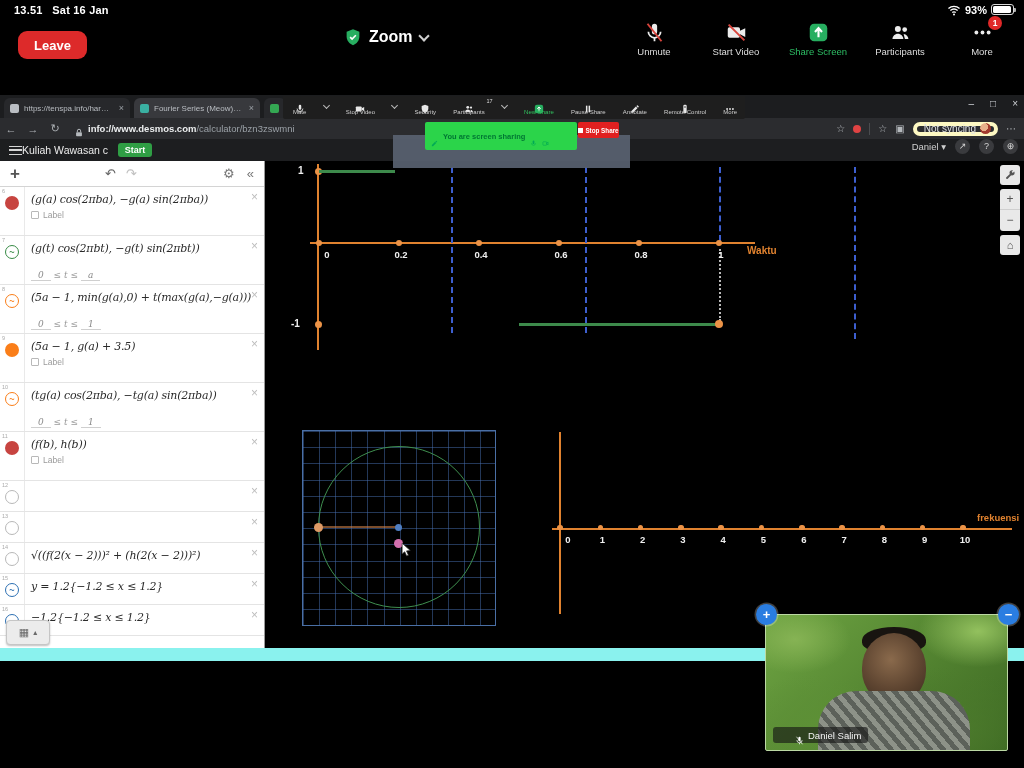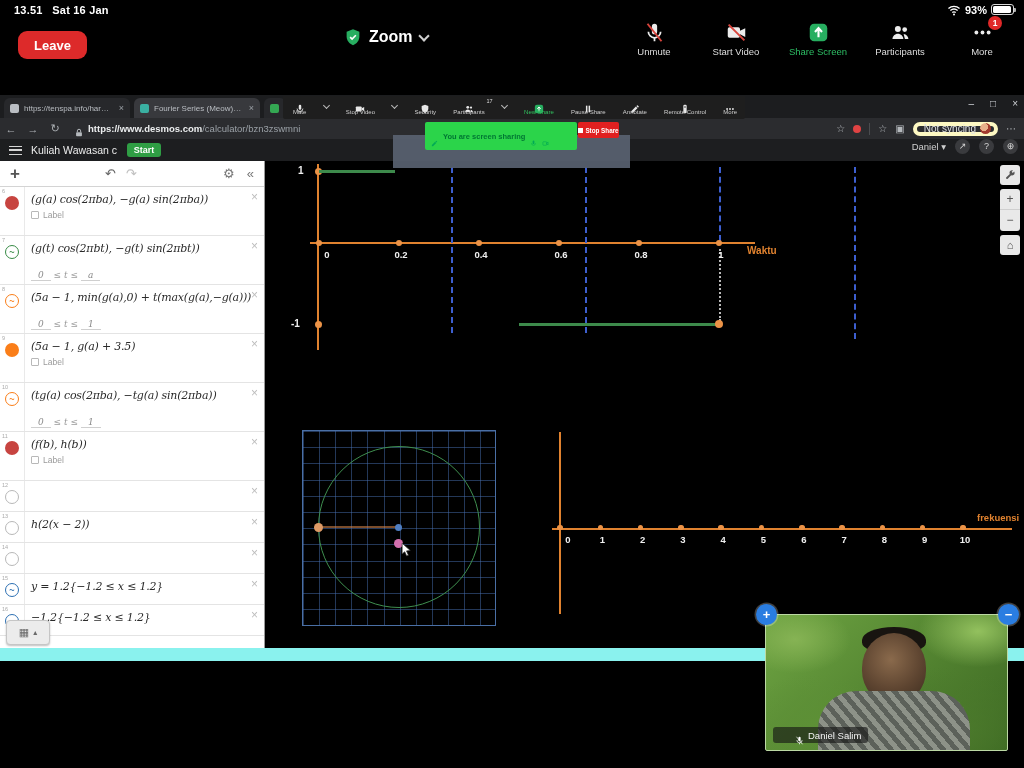--- a/index.html
+++ b/index.html
@@ -57,21 +57,21 @@
   .fchev{width:5px;height:5px;border-right:1.4px solid #bbb;border-bottom:1.4px solid #bbb;transform:rotate(45deg);margin:0 0 4px 0}
   .sharebanner{left:425px;top:122px;width:152px;height:28px;background:#2bd44a;border-radius:2px;display:flex;align-items:center;gap:5px;padding:0 6px;z-index:31}
   .sharebanner .t{font-size:7.5px;color:#073;font-weight:bold;white-space:nowrap}
   .sharebanner .mini{width:7px;height:7px;color:#0a5}
   .stopshare{left:578px;top:122px;width:41px;height:16px;background:#e02020;border-radius:2px;color:#fff;font-size:6.3px;font-weight:bold;display:flex;align-items:center;justify-content:center;gap:2px;z-index:31}
   .stopshare .sq{width:5px;height:5px;background:#fff;flex:none}
   
   .dheader{left:0;top:139px;width:1024px;height:22px;background:#1d1e20;display:flex;align-items:center;z-index:5}
   .burger{width:13px;height:9px;margin-left:9px;border-top:1.6px solid #d5d5d5;border-bottom:1.6px solid #d5d5d5;position:relative}
   .burger::after{content:"";position:absolute;left:0;right:0;top:2.6px;height:1.6px;background:#d5d5d5}
-  .dtitle{margin-left:9px;color:#ececec;font-size:10.5px;white-space:nowrap}
+  .dtitle{color:#ececec;font-size:10.5px;white-space:nowrap}
   .savebtn{margin-left:10px;width:34px;height:14px;background:#2f9e44;border-radius:3px;color:#fff;font-size:9px;font-weight:bold;display:flex;align-items:center;justify-content:center}
   .dh-right{position:absolute;right:6px;top:0;height:14px;display:flex;align-items:center;gap:9px}
   .duser{color:#cfcfcf;font-size:9.5px}
   .dcirc{width:15px;height:15px;border-radius:50%;background:#3a3b3e;color:#d5d5d5;font-size:9px;display:flex;align-items:center;justify-content:center}
   
   .expr-panel{left:0;top:161px;width:265px;height:487px;background:#fff;border-right:1px solid #9a9a9a;overflow:hidden;z-index:4}
   .expr-toolbar{height:26px;border-bottom:1px solid #d4d4d4;display:flex;align-items:center;color:#666;background:#fff;position:relative}
   .expr-toolbar .plus{font-size:17px;font-weight:bold;margin-left:10px;color:#555}
   .expr-toolbar .mid{position:absolute;left:105px;display:flex;gap:10px;font-size:13px}
   .expr-toolbar .redo{color:#c0c0c0}
@@ -227,21 +227,21 @@
     <span>×</span>
   </div>
   <div class="abs addrbar">
     <span class="navic">←</span>
     <span class="navic">→</span>
     <span class="navic">↻</span>
     <span class="lockic"><svg viewBox="0 0 24 24" fill="currentColor">
           <rect x="5" y="10" width="14" height="10" rx="2"></rect>
           <path d="M8 10V7a4 4 0 0 1 8 0v3" fill="none" stroke="currentColor" stroke-width="2.4"></path>
         </svg></span>
-    <span class="url"><span class="dom"><span>https://</span><span>www.desmos.com</span></span><span class="rest">/calculator/bzn3zswmni</span></span>
+    <span class="url"><span class="dom"><span>info://</span><span>www.desmos.com</span></span><span class="rest">/calculator/bzn3zswmni</span></span>
     <span class="addr-right">
       <span class="glyphbtn">☆</span>
       <span class="reddot"></span>
       <span class="vsep"></span>
       <span class="glyphbtn">☆</span>
       <span class="glyphbtn">▣</span>
       <span class="syncpill">
           <span>Not syncing</span>
           <span class="av"></span>
         </span>
@@ -444,29 +444,29 @@
             <span class="idx">12</span>
             <span class="ic hidden"></span>
           </div>
           <span class="delx">×</span>
         </div>
         <div class="expr-row">
           <div class="icon-cell">
             <span class="idx">13</span>
             <span class="ic hidden"></span>
           </div>
-          <div class="expr-content">
-            <div class="mathtxt">h(2(x − 2))</div>
-          </div>
           <span class="delx">×</span>
         </div>
         <div class="expr-row">
           <div class="icon-cell">
             <span class="idx">14</span>
             <span class="ic hidden"></span>
+          </div>
+          <div class="expr-content">
+            <div class="mathtxt">√((f(2(x − 2)))² + (h(2(x − 2)))²)</div>
           </div>
           <span class="delx">×</span>
         </div>
         <div class="expr-row">
           <div class="icon-cell">
             <span class="idx">15</span>
             <span class="ic curve" style="border: 1.6px solid rgb(45, 112, 179); color: rgb(45, 112, 179);">~</span>
           </div>
           <div class="expr-content">
             <div class="mathtxt">y = 1.2{−1.2 ≤ x ≤ 1.2}</div>

